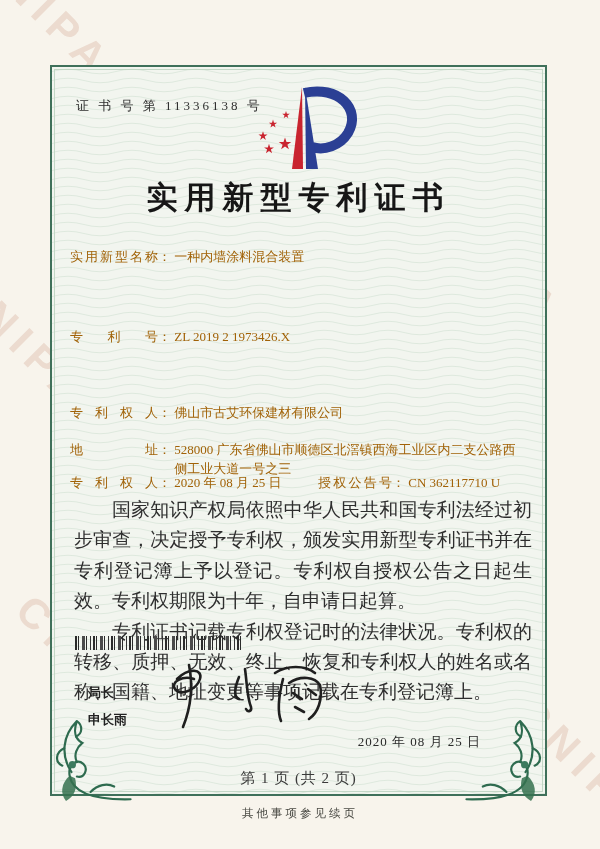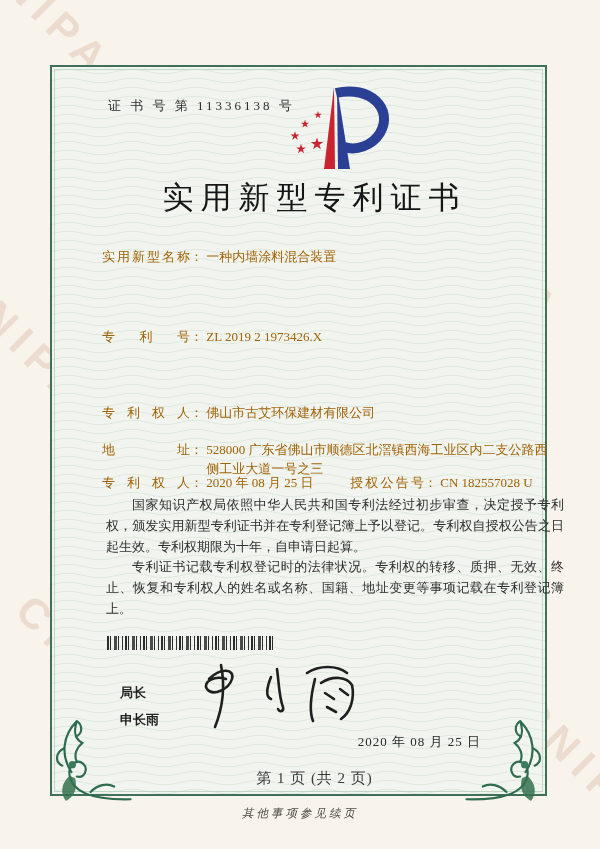--- a/index.html
+++ b/index.html
@@ -15,52 +15,52 @@
     color:rgba(201,148,124,0.26); transform:rotate(45deg);
     white-space:nowrap; z-index:1;
   }
   
   .cert {
     position:absolute; left:50px; top:65px; width:497px; height:731px;
     border:2px solid #3f705a; background:#f2f5ef; z-index:2;
   }
   .cert-inner-line { position:absolute; inset:2px; border:1px solid #c3d7c6; z-index:0; }
   .cert-waves { position:absolute; inset:0; z-index:0; }
-  .cert > .content { position:absolute; inset:0; z-index:3;margin-left:32px; }
+  .cert > .content { position:absolute; inset:0; z-index:3; }
 
   .cert-no { position:absolute; left:24px; top:30px; font-size:13px; letter-spacing:3px; color:#2d2d2d; }
   .logo { position:absolute; left:194px; top:16px; width:128px; height:90px; }
   .title {
     position:absolute; top:110px; left:0; width:100%; text-align:center;
-    font-size:31px; font-weight:normal; letter-spacing:7px; color:#161616;
+    font-size:31px; font-weight:bold; letter-spacing:7px; color:#161616;
   }
   .field-row { position:absolute; left:18px; width:452px; font-size:13px; color:#a16207; line-height:1.45; }
   .flabel { display:inline-block; width:88px; text-align:justify; text-align-last:justify; vertical-align:top; }
   .fcolon { vertical-align:top; }
   .fvalue { display:inline-block; vertical-align:top; max-width:342px; }
   .grant2 { position:absolute; left:248px; top:0; white-space:nowrap; }
   .grant2 .flabel { width:74px; }
 
-  .body-text { position:absolute; left:22px; top:428px; width:458px; font-size:13px; line-height:1.6; color:#2e2e2e; text-align:justify; }
+  .body-text { position:absolute; left:22px; top:428px; width:458px; font-size:19px; line-height:1.6; color:#2e2e2e; text-align:justify; }
   .body-text p { text-indent:2em; }
 
   .barcode {
     position:absolute; left:23px; top:569px; width:168px; height:14px;
     background:repeating-linear-gradient(90deg,
       #2b2b2b 0 2px, transparent 2px 3px,
       #2b2b2b 3px 4px, transparent 4px 7px,
       #4a4a4a 7px 10px, transparent 10px 11px,
       #2b2b2b 11px 12px, transparent 12px 15px,
       #333 15px 16px, transparent 16px 18px);
   }
   .signer { position:absolute; left:36px; top:613px; font-family:"Liberation Sans", sans-serif; font-size:13px; font-weight:600; color:#222; line-height:2.05; }
   .signature { position:absolute; left:95px; top:590px; }
   .issue-date { position:absolute; right:64px; top:666px; font-size:13px; letter-spacing:1px; color:#2a2a2a; }
   .page-indicator { position:absolute; left:0; top:702px; width:100%; text-align:center; font-size:15px; letter-spacing:1px; color:#3a3a3a; }
-  .continuation-note { position:absolute; left:0; top:806px; width:100%; text-align:center; font-size:11.5px; letter-spacing:3px; color:#4a4a44; z-index:3;font-style:italic; }
+  .continuation-note { position:absolute; left:0; top:806px; width:100%; text-align:center; font-size:11.5px; letter-spacing:3px; color:#4a4a44; z-index:3; }
 
   .ornament { position:absolute; width:100px; height:104px; }
   .ornament.left { left:-16px; bottom:-20px; }
   .ornament.right { right:-16px; bottom:-20px; transform:scaleX(-1); }
 </style>
 </head>
 <body>
 
 <div class="page">
 
@@ -140,21 +140,21 @@
         <span class="flabel">地址</span><span class="fcolon">：</span>
         <span class="fvalue">528000 广东省佛山市顺德区北滘镇西海工业区内二支公路西侧工业大道一号之三</span>
       </div>
       <div class="field-row" style="top:407px;">
         <span>
           <span class="flabel">专利权人</span><span class="fcolon">：</span>
           <span class="fvalue">2020 年 08 月 25 日</span>
         </span>
         <span class="grant2">
           <span class="flabel">授权公告号</span><span class="fcolon">：</span>
-          <span class="fvalue">CN 182557028 U</span>
+          <span class="fvalue">CN 362117710 U</span>
         </span>
       </div>
 
       <div class="body-text">
         <p>国家知识产权局依照中华人民共和国专利法经过初步审查，决定授予专利权，颁发实用新型专利证书并在专利登记簿上予以登记。专利权自授权公告之日起生效。专利权期限为十年，自申请日起算。</p>
         <p>专利证书记载专利权登记时的法律状况。专利权的转移、质押、无效、终止、恢复和专利权人的姓名或名称、国籍、地址变更等事项记载在专利登记簿上。</p>
       </div>
 
       <div class="barcode"></div>
 

